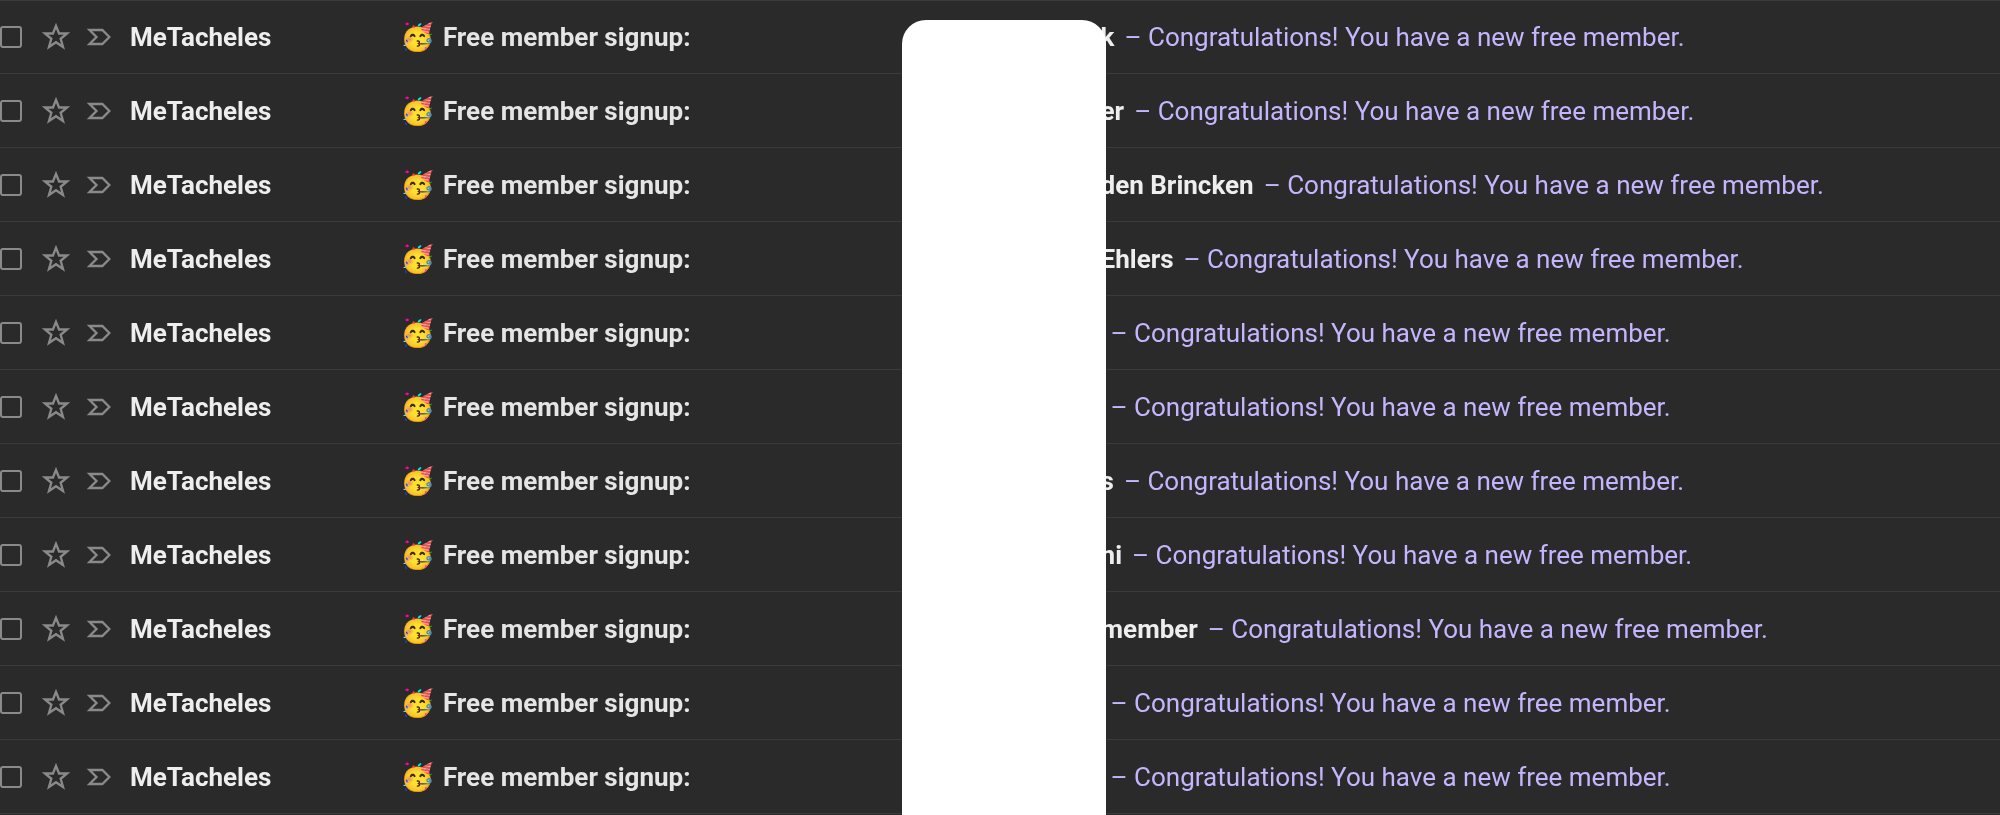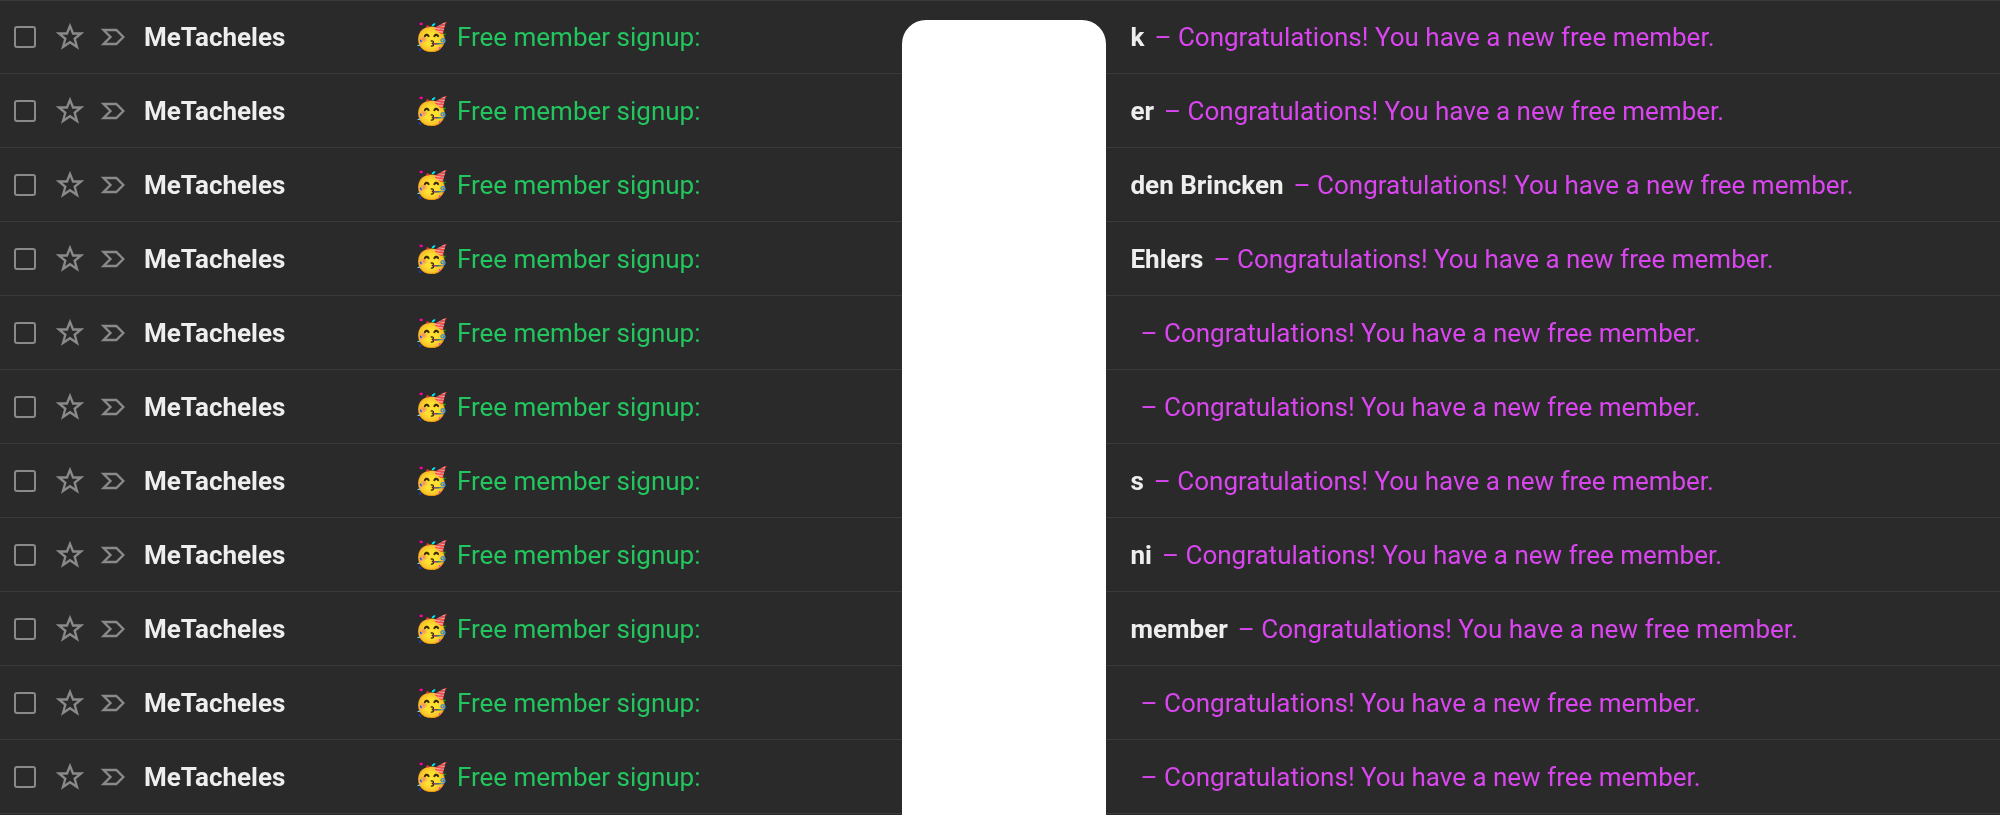--- a/index.html
+++ b/index.html
@@ -16,21 +16,21 @@
     position: relative;
   }
   .email-list {
     width: 100%;
   }
   .email-row {
     display: flex;
     align-items: center;
     height: 74px;
     border-bottom: 1px solid #3a3a3a;
-    padding-left: 14px;
+    padding-left: 0;
     white-space: nowrap;
     overflow: hidden;
   }
   .email-row:first-child {
     border-top: 1px solid #3a3a3a;
   }
   .checkbox {
     width: 22px;
     height: 22px;
     border: 2.5px solid #8a8a8a;
@@ -62,30 +62,30 @@
     flex: 1;
     font-size: 26px;
     overflow: hidden;
   }
   .party-emoji {
     font-size: 28px;
     margin-right: 8px;
     line-height: 1;
   }
   .subject-prefix {
-    color: #22c55e;
-    font-weight: 400;
-    margin-right: 20px;
+    color: #e5e5e5;
+    font-weight: 700;
+    margin-right: 0;
   }
   .subject-name {
     color: #eeeeee;
     font-weight: 700;
   }
   .preview {
-    color: #d946ef;
+    color: #c4b5fd;
     font-weight: 400;
     margin-left: 10px;
     overflow: hidden;
     text-overflow: clip;
   }
   .redaction-bar {
     position: absolute;
     top: 20px;
     left: 902px;
     width: 204px;

